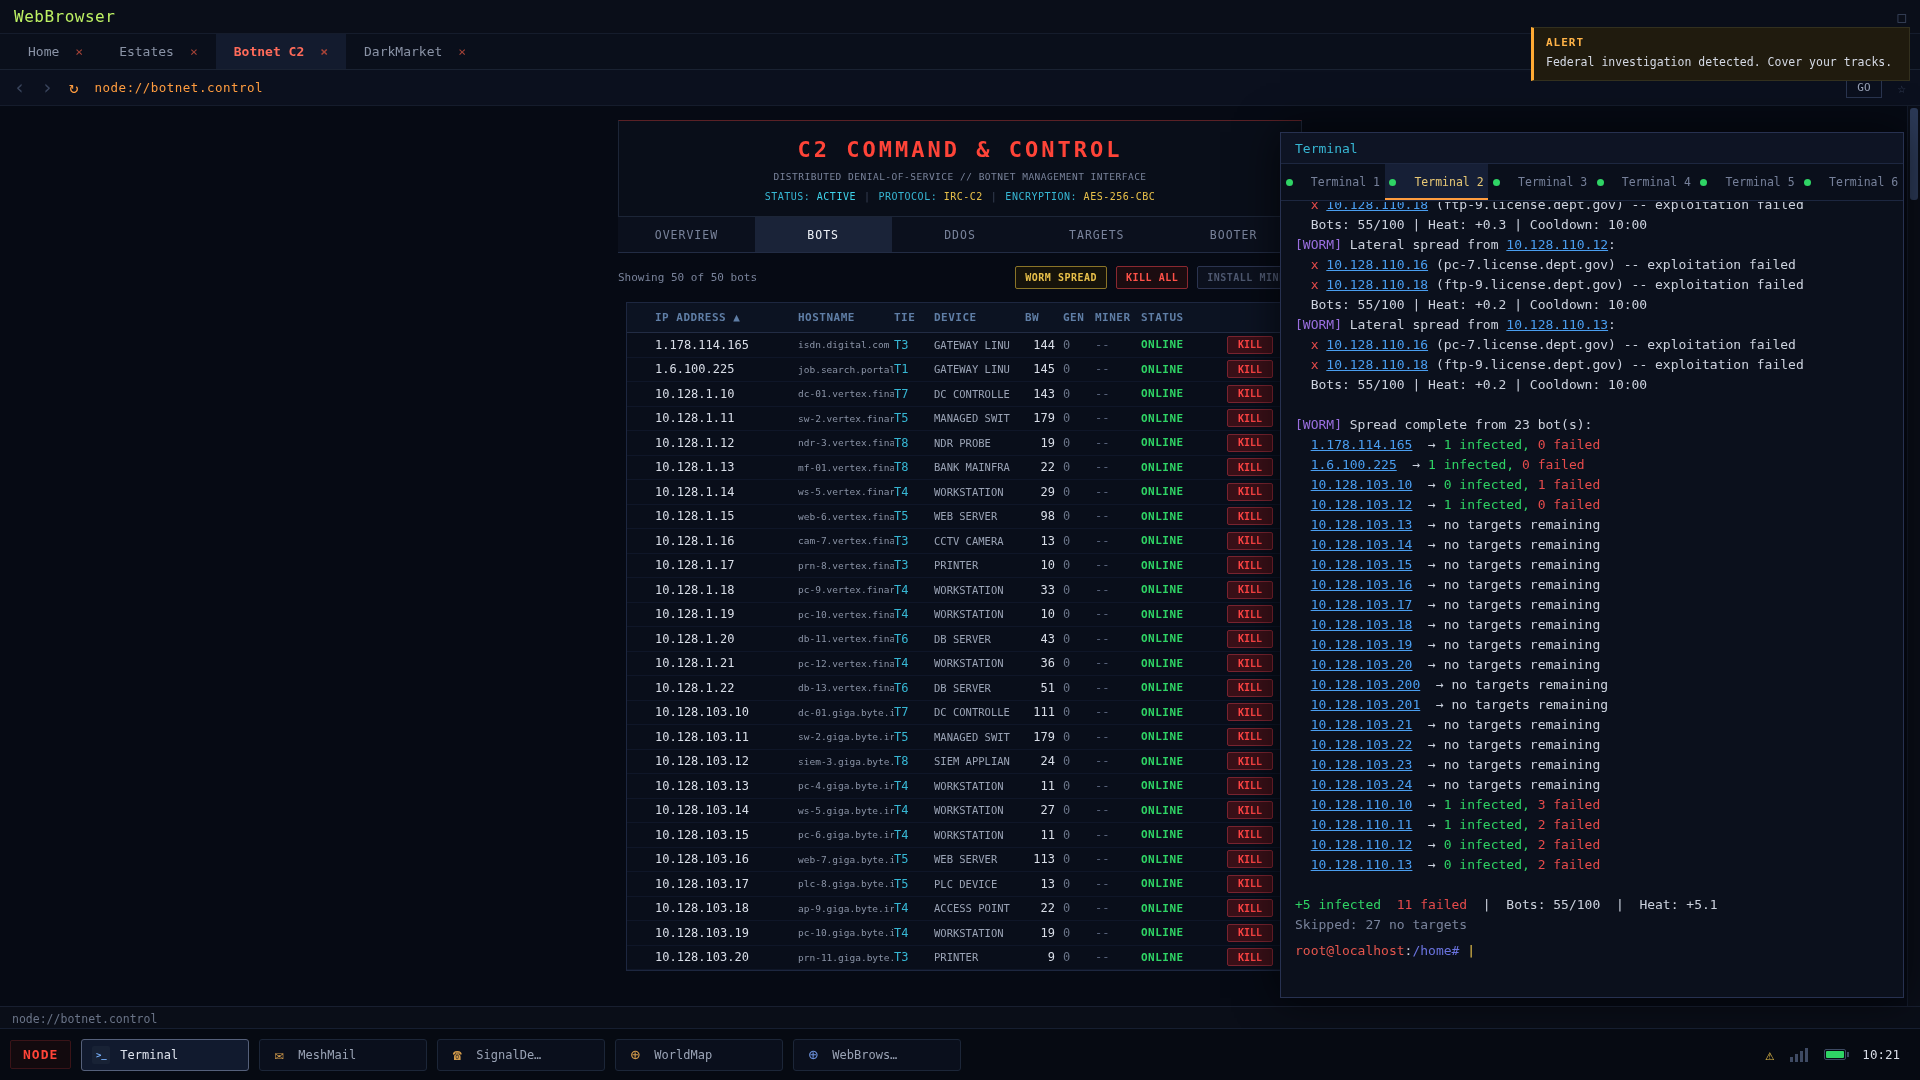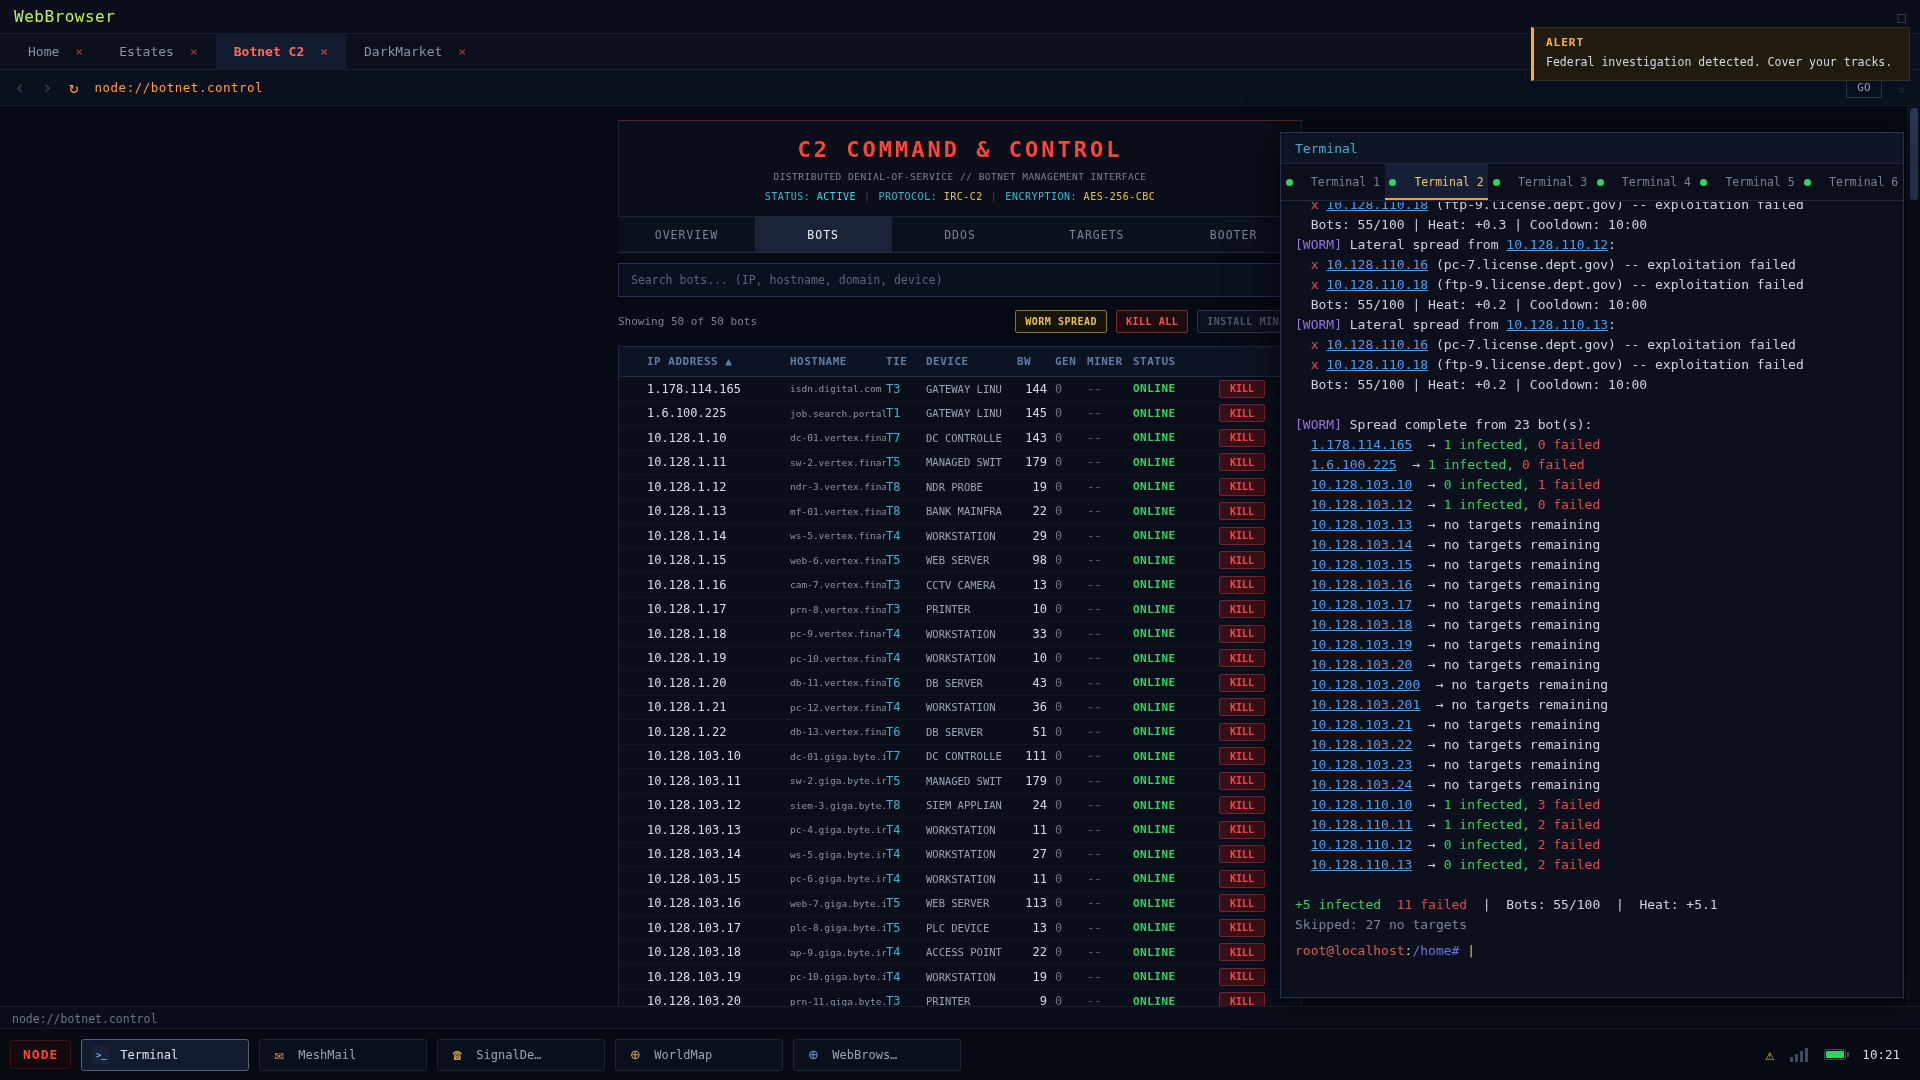--- a/index.html
+++ b/index.html
@@ -49,21 +49,21 @@
   .search::placeholder{color:#5a6478;}
 
   .toolbar{display:flex;align-items:center;margin-top:11px;height:27px;}
   .showing{color:#79839b;font-size:11px;}
   .actions{margin-left:auto;display:flex;gap:9px;}
   .act-btn{font-family:inherit;font-size:10px;font-weight:bold;letter-spacing:.5px;padding:5px 9px;border-radius:2px;border:1px solid;cursor:pointer;white-space:nowrap;}
   .act-warn{color:#e8c04a;border-color:#8a7428;background:#16130a;}
   .act-danger{color:#ff5148;border-color:#8a2830;background:#1c0c10;}
   .act-disabled{color:#4e5870;border-color:#2b3450;background:#0c111e;cursor:default;}
 
-  .bot-table{margin-top:11px;border:1px solid #1d2740;background:#090e1a;}
+  .bot-table{margin-top:11px;border:1px solid #1d2740;background:#090e1a;margin-left:8px;}
   .thead,.trow{display:grid;grid-template-columns:143px 96px 40px 91px 38px 32px 46px 86px 1fr;align-items:center;padding-left:28px;}
   .thead{height:30px;background:#0c1322;border-bottom:1px solid #222c44;color:#5f7ea6;font-size:11px;font-weight:bold;letter-spacing:.5px;}
   .trow{height:24.5px;border-bottom:1px solid #0f1628;font-size:12px;}
   .td{overflow:hidden;white-space:nowrap;}
   .col-ip{color:#d9dee8;}
   .col-host{color:#8a93a6;font-size:9.5px;}
   .col-tier{color:#37b7d4;}
   .col-device{color:#9aa3b5;font-size:10.5px;}
   .td.col-bw{color:#d9dee8;text-align:right;padding-right:8px;}
   .col-gen{color:#6a7488;}
@@ -188,21 +188,20 @@
         </div>
 
         <div class="c2-tabs" id="c2-tabs">
             <div class="c2-tab">OVERVIEW</div>
             <div class="c2-tab active">BOTS</div>
             <div class="c2-tab">DDOS</div>
             <div class="c2-tab">TARGETS</div>
             <div class="c2-tab">BOOTER</div>
           </div>
 
-        <input class="search" placeholder="Search bots... (IP, hostname, domain, device)" style="">
 
         <div class="toolbar">
           <span class="showing">Showing 50 of 50 bots</span>
           <div class="actions" id="actions">
               <button class="act-btn act-warn">WORM SPREAD</button>
               <button class="act-btn act-danger">KILL ALL</button>
               <button class="act-btn act-disabled">INSTALL MINER</button>
             </div>
         </div>
 

